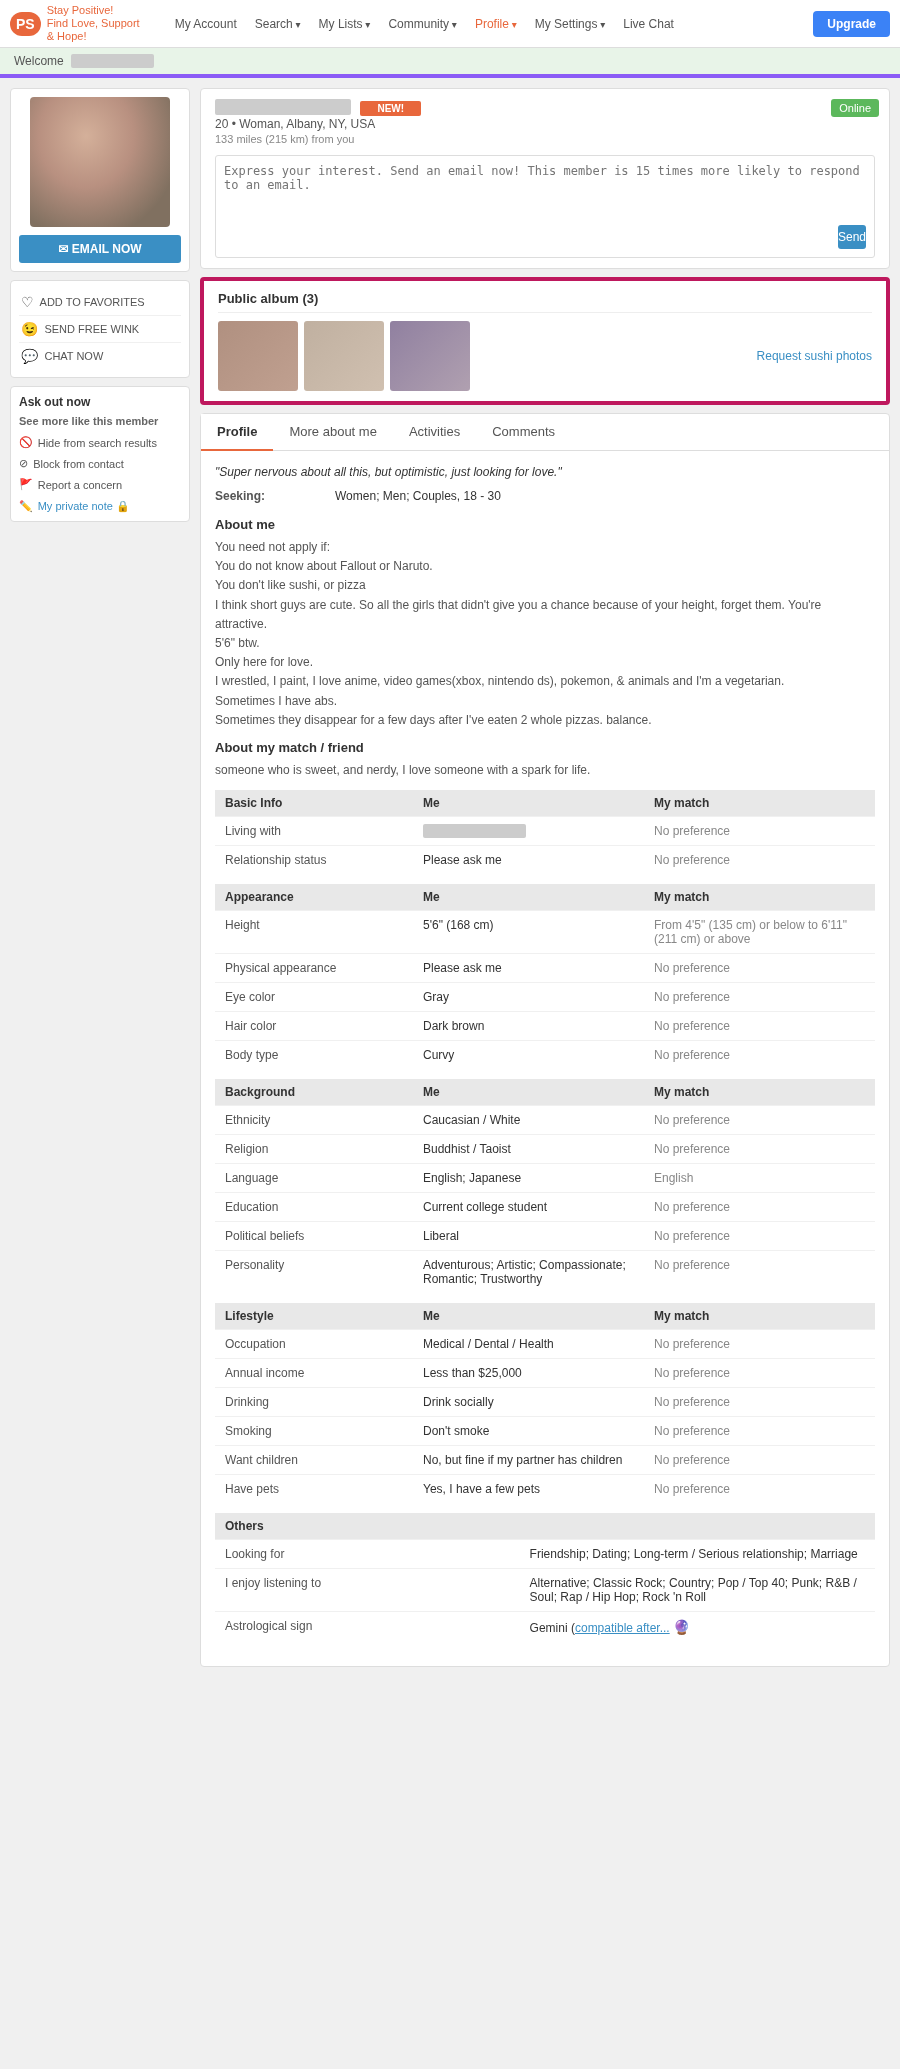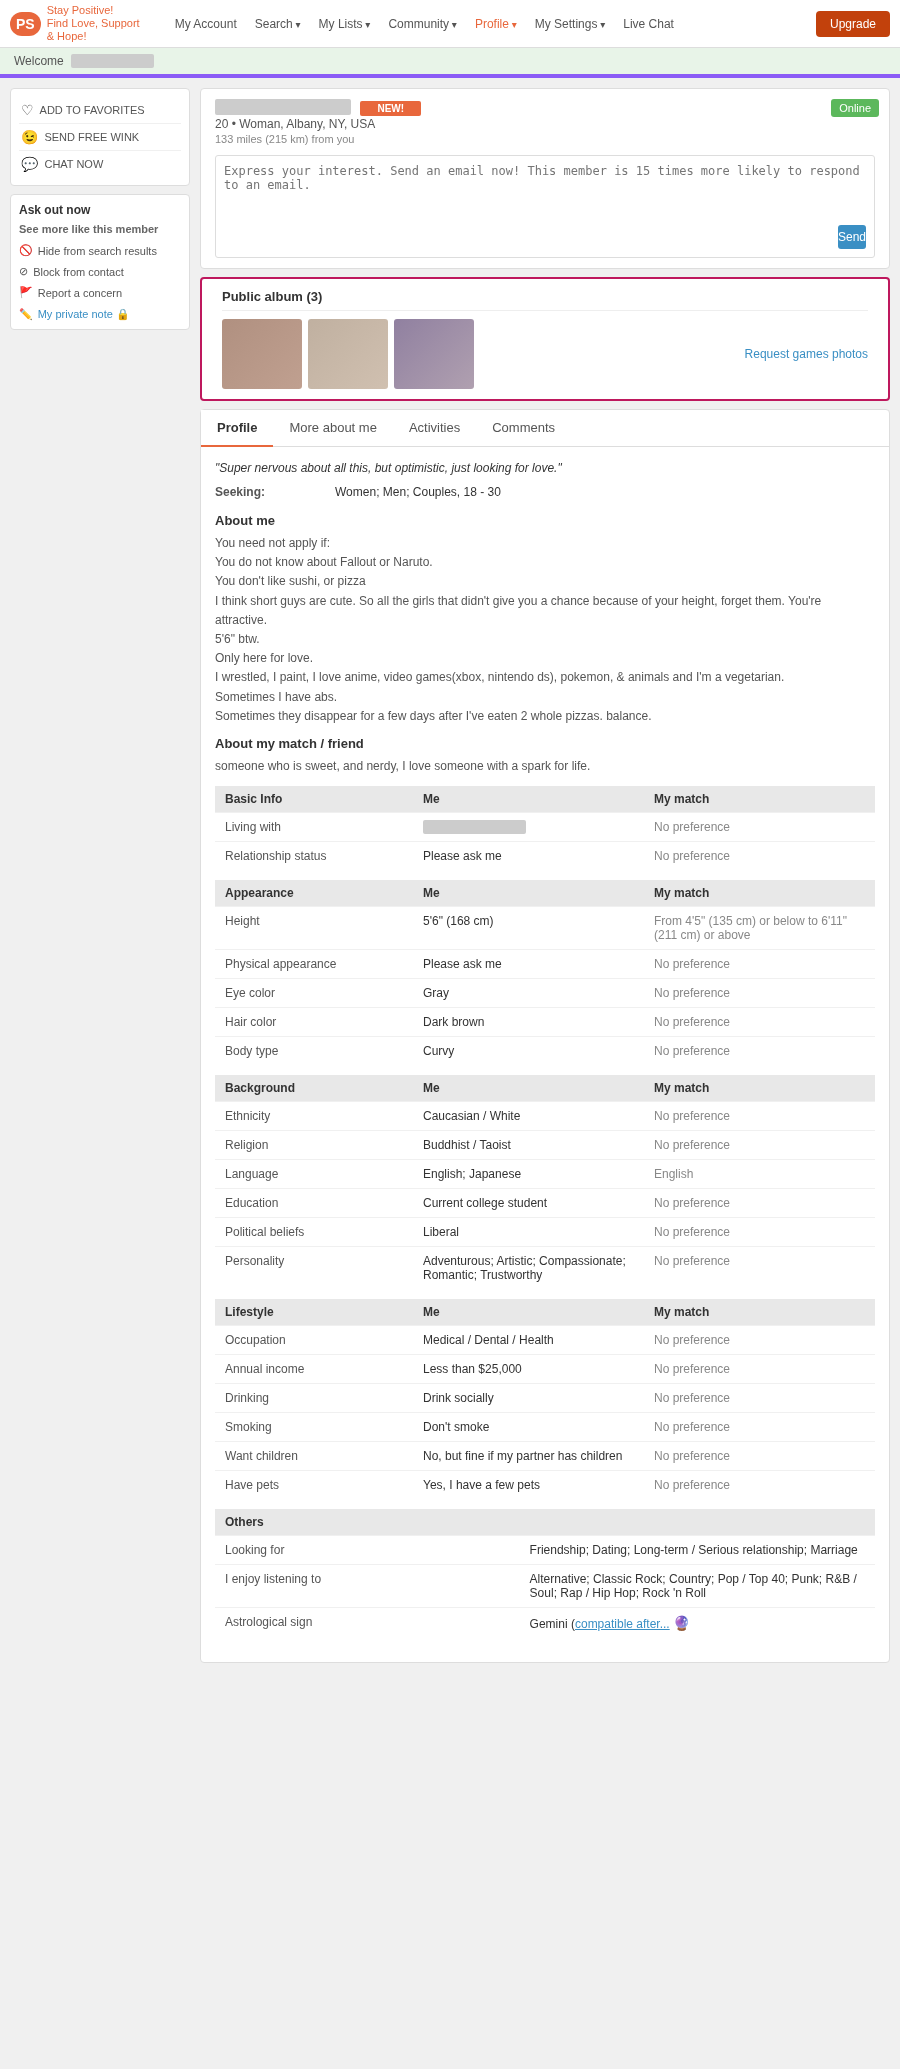--- a/index.html
+++ b/index.html
@@ -7,21 +7,21 @@
 
     
     .top-nav { background: #fff; border-bottom: 1px solid #ddd; display: flex; align-items: center; padding: 0 10px; height: 48px; }
     .logo-area { display: flex; align-items: center; margin-right: 20px; }
     .logo-box { background: #e8673c; color: #fff; font-weight: bold; font-size: 14px; padding: 4px 6px; border-radius: 12px; margin-right: 6px; }
     .logo-text { font-size: 11px; color: #e8673c; line-height: 1.2; max-width: 100px; }
     .nav-links { display: flex; align-items: center; gap: 2px; flex: 1; }
     .nav-link { color: #555; text-decoration: none; font-size: 12px; padding: 0 8px; cursor: pointer; white-space: nowrap; }
     .nav-link.has-arrow::after { content: ' ▾'; font-size: 10px; }
     .nav-link.active { color: #e8673c; }
-    .nav-upgrade { background: #c2410c; color: #fff; border: none; padding: 6px 14px; border-radius: 4px; font-size: 12px; font-weight: normal; cursor: pointer; margin-left: auto; }
+    .nav-upgrade { background: #3b82f6; color: #fff; border: none; padding: 6px 14px; border-radius: 4px; font-size: 12px; font-weight: bold; cursor: pointer; margin-left: auto; }
 
     
     .welcome-bar { background: #e8f4e8; border-bottom: 4px solid #8b5cf6; padding: 6px 14px; font-size: 12px; color: #555; }
 
     
     .main-container { display: flex; padding: 10px; gap: 10px; max-width: 900px; margin: 0 auto; }
 
     
     .left-sidebar { width: 180px; flex-shrink: 0; }
     .profile-photo-box { background: #fff; border: 1px solid #ddd; border-radius: 4px; padding: 8px; text-align: center; margin-bottom: 8px; }
@@ -47,21 +47,21 @@
     .online-badge { position: absolute; top: 10px; right: 10px; background: #5cb85c; color: #fff; font-size: 11px; padding: 3px 8px; border-radius: 3px; }
     .new-badge { background: #e8673c; color: #fff; font-size: 10px; padding: 2px 17px; border-radius: 2px; margin-left: 6px; font-weight: bold; }
     .member-name { font-size: 14px; font-weight: bold; color: #333; margin-bottom: 2px; }
     .member-info { font-size: 12px; color: #555; margin-bottom: 2px; }
     .member-distance { font-size: 11px; color: #888; }
     .email-textarea-box { margin-top: 10px; border: 1px solid #ddd; border-radius: 3px; padding: 8px; }
     .email-textarea { width: 100%; min-height: 50px; border: none; outline: none; resize: none; font-size: 12px; color: #888; }
     .send-btn { float: right; background: #3a8fc4; color: #fff; border: none; padding: 5px 0; border-radius: 3px; font-size: 12px; cursor: pointer; margin-top: 4px; }
 
     
-    .album-section { background: #fff; border: 2px solid #be185d; border-radius: 4px; padding: 10px 20px; margin-bottom: 8px; }
+    .album-section { background: #fff; border: 4px solid #be185d; border-radius: 4px; padding: 10px 14px; margin-bottom: 8px; }
     .album-title { font-size: 13px; font-weight: bold; color: #333; margin-bottom: 8px; padding-bottom: 6px; border-bottom: 1px solid #eee; }
     .album-photos { display: flex; gap: 6px; align-items: center; }
     .photo-thumb { width: 80px; height: 70px; background: linear-gradient(135deg, #b09080 0%, #c0a090 100%); border-radius: 3px; }
     .photo-thumb:nth-child(2) { background: linear-gradient(135deg, #c0b0a0 0%, #d0c0b0 100%); }
     .photo-thumb:nth-child(3) { background: linear-gradient(135deg, #9080a0 0%, #b0a0b0 100%); }
     .request-photos { margin-left: auto; font-size: 12px; color: #3a8fc4; cursor: pointer; text-decoration: none; white-space: nowrap; }
 
     
     .tabs-section { background: #fff; border: 1px solid #ddd; border-radius: 4px; }
     .tabs-header { display: flex; border-bottom: 1px solid #ddd; }
@@ -115,20 +115,26 @@
 
 <div class="welcome-bar">
   <span>Welcome</span>
   <span style="margin-left:4px; background:#ccc; color:transparent; border-radius:2px; padding:0 30px;">user</span>
 </div>
 
 <div class="main-container">
 
   <div class="left-sidebar">
 
+    <div class="profile-photo-box">
+      <div class="profile-photo">
+        <div class="profile-photo-inner"></div>
+      </div>
+      <button class="email-now-btn">✉ EMAIL NOW</button>
+    </div>
 
     <div class="sidebar-actions">
       <div class="sidebar-action">
         <span class="action-icon">♡</span>
         <span>ADD TO FAVORITES</span>
       </div>
       <div class="sidebar-action">
         <span class="action-icon">😉</span>
         <span>SEND FREE WINK</span>
       </div>
@@ -180,21 +186,21 @@
         </div>
       </div>
     </div>
 
     <div class="album-section">
       <div class="album-title">Public album (3)</div>
       <div class="album-photos">
         <div class="photo-thumb"></div>
         <div class="photo-thumb"></div>
         <div class="photo-thumb"></div>
-        <a class="request-photos">Request games photos</a>
+        <a class="request-photos">Request sushi photos</a>
       </div>
     </div>
 
     <div class="tabs-section">
       <div class="tabs-header">
         <div class="tab active">Profile</div>
         <div class="tab">More about me</div>
         <div class="tab">Activities</div>
         <div class="tab">Comments</div>
       </div>

